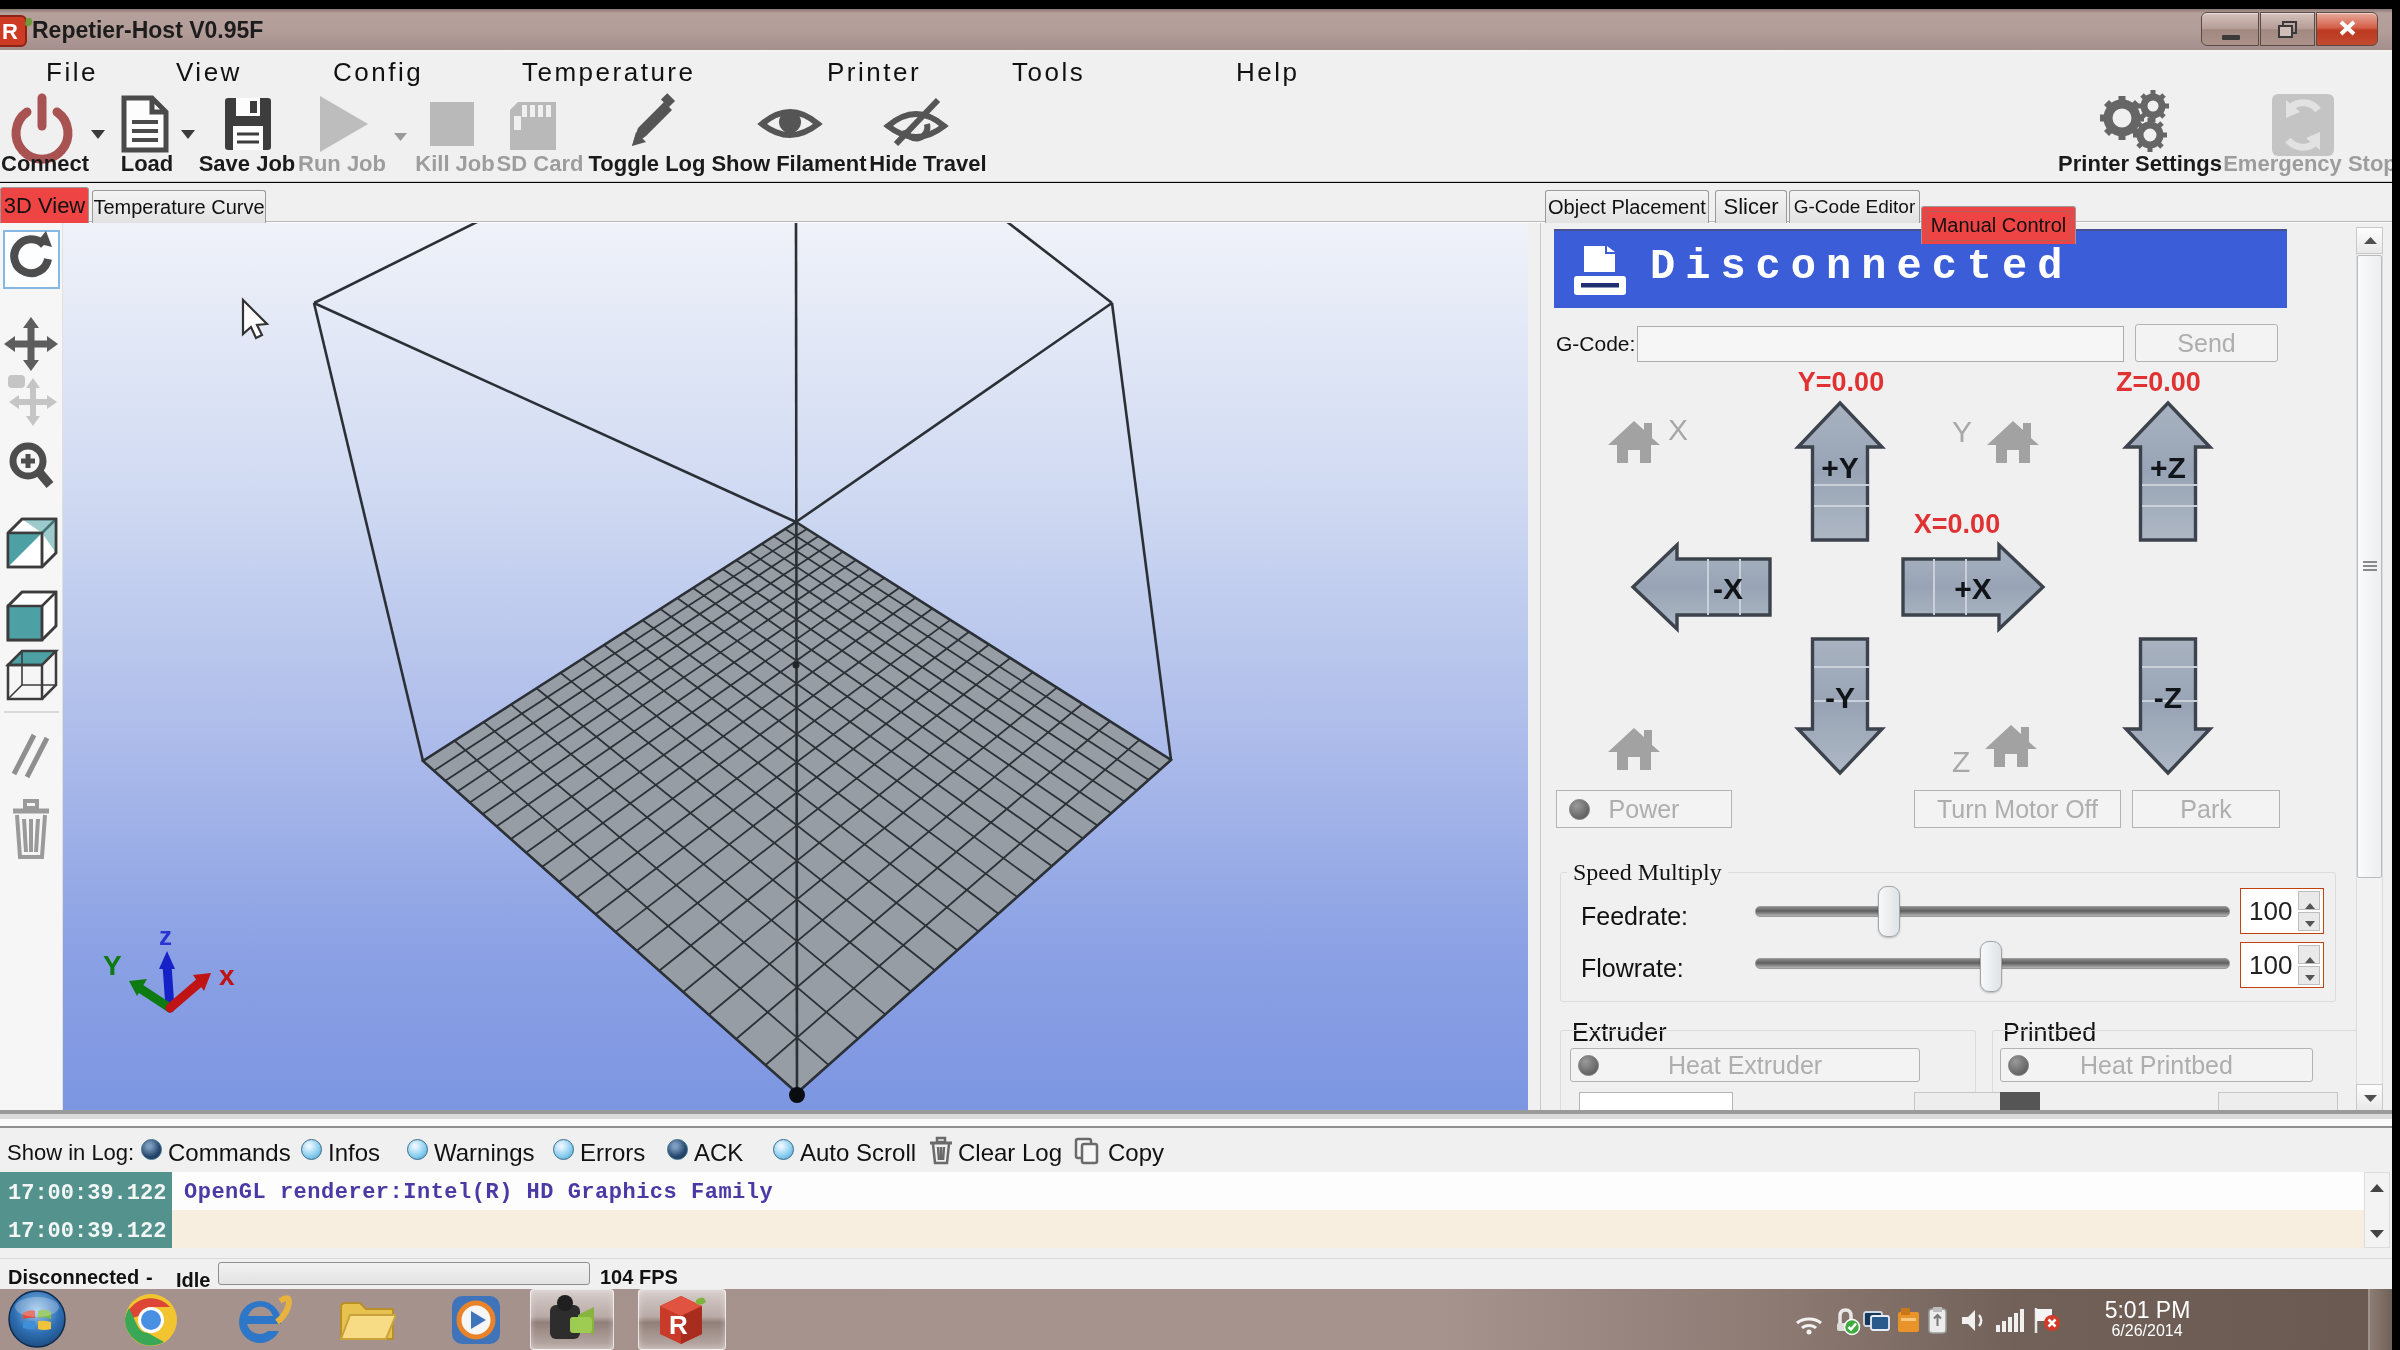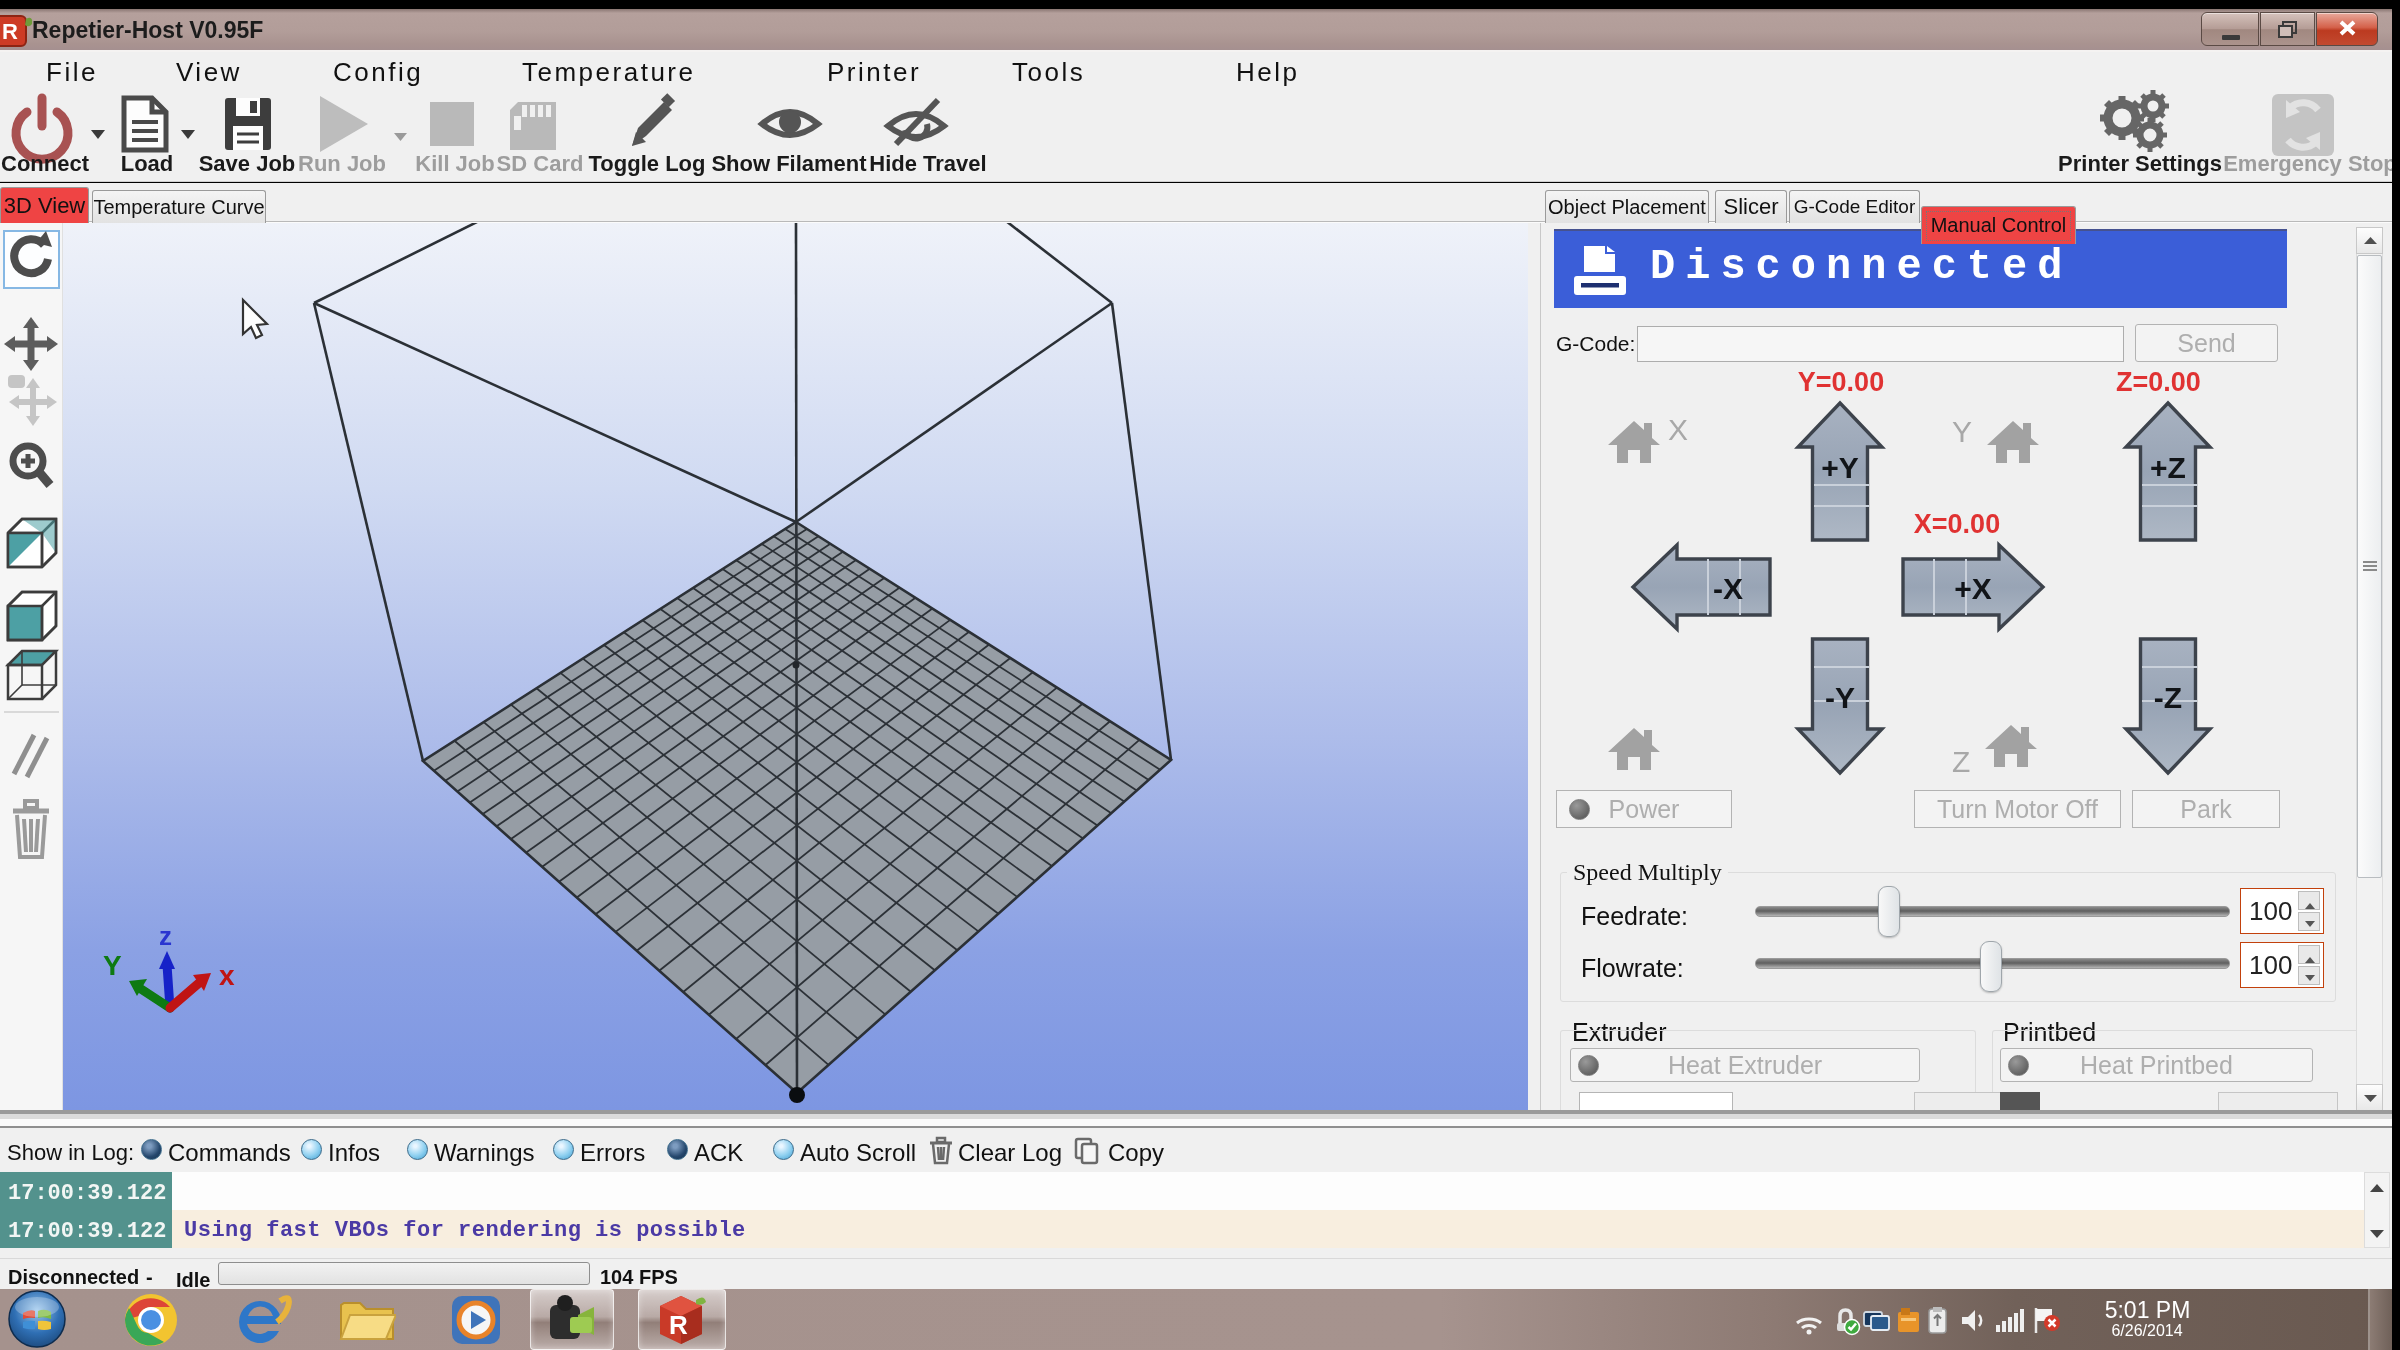--- a/index.html
+++ b/index.html
@@ -541,21 +541,21 @@
    <rect x="4" y="3" width="15" height="19" rx="2"></rect>
         <rect x="10" y="8" width="15" height="19" rx="2"></rect>
   </g>
     </svg>
  <div class="abs loglab" style="left:1108px;top:11px;">Copy</div>
  <div class="abs" style="left:0;top:44px;width:172px;height:76px;background:#53928d;"></div>
  <div class="abs" style="left:172px;top:44px;width:2192px;height:38px;background:#fdfdfd;"></div>
  <div class="abs" style="left:172px;top:82px;width:2192px;height:38px;background:#f8eedf;"></div>
  <div class="abs logts" style="left:8px;top:53px;">17:00:39.122</div>
  <div class="abs logts" style="left:8px;top:91px;">17:00:39.122</div>
- <div class="abs logmsg" style="left:184px;top:90px;">Using fast VBOs for rendering is possible</div>
+ <div class="abs logmsg" style="left:184px;top:52px;">OpenGL renderer:Intel(R) HD Graphics Family</div>
  <div class="abs" style="left:2364px;top:44px;width:26px;height:76px;background:#f3f3f3;border:1px solid #dcdcdc;"></div>
  <svg class="abs" style="left:2364px;top:48px;" width="26" height="70" viewBox="0 0 26 70">
   <path d="M 6 16 L 13 8 L 20 16 Z" fill="#444"></path>
   <path d="M 6 54 L 13 62 L 20 54 Z" fill="#444"></path>
  </svg>
 </div>
 <div class="abs" id="statusbar">
  <div class="abs" style="left:8px;top:7px;font-size:20px;color:#111;font-weight:bold;">Disconnected</div>
  <div class="abs" style="left:146px;top:7px;font-size:20px;color:#111;font-weight:bold;">-</div>
  <div class="abs" style="left:176px;top:10px;font-size:20px;color:#111;font-weight:bold;">Idle</div>

